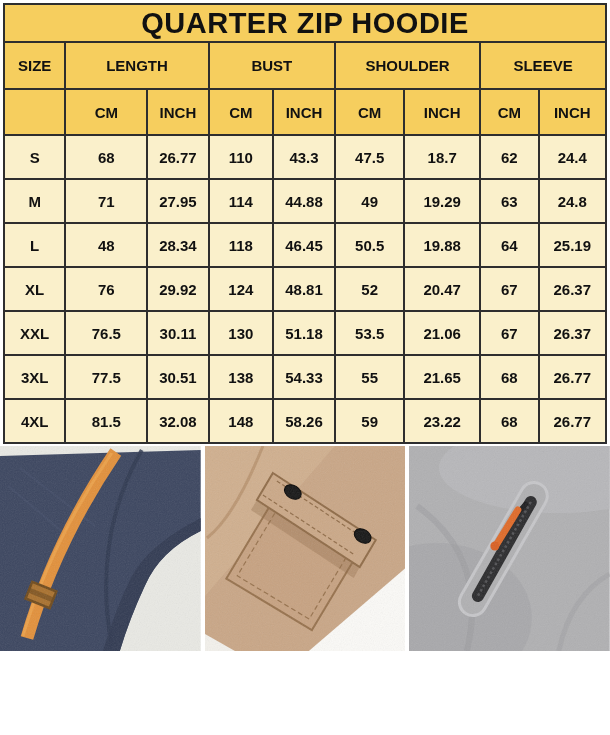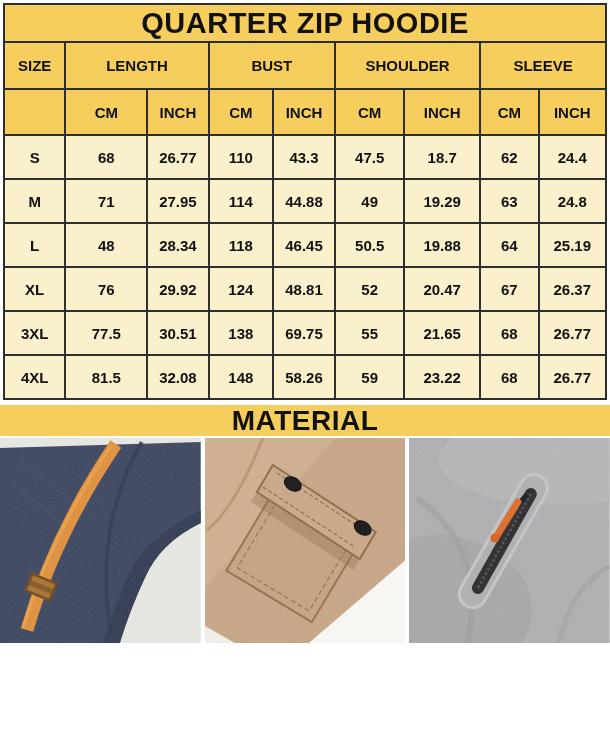--- a/index.html
+++ b/index.html
@@ -123,46 +123,56 @@
             <td>76</td>
             <td>29.92</td>
             <td>124</td>
             <td>48.81</td>
             <td>52</td>
             <td>20.47</td>
             <td>67</td>
             <td>26.37</td>
           </tr>
           <tr>
+            <th>XXL</th>
+            <td>76.5</td>
+            <td>30.11</td>
+            <td>130</td>
+            <td>51.18</td>
+            <td>53.5</td>
+            <td>21.06</td>
+            <td>67</td>
+            <td>26.37</td>
+          </tr>
+          <tr>
             <th>3XL</th>
             <td>77.5</td>
             <td>30.51</td>
             <td>138</td>
-            <td>69.75</td>
+            <td>54.33</td>
             <td>55</td>
             <td>21.65</td>
             <td>68</td>
             <td>26.77</td>
           </tr>
           <tr>
             <th>4XL</th>
             <td>81.5</td>
             <td>32.08</td>
             <td>148</td>
             <td>58.26</td>
             <td>59</td>
             <td>23.22</td>
             <td>68</td>
             <td>26.77</td>
           </tr>
         </tbody>
     </table>
   </div>
 
-  <div class="material-band">MATERIAL</div>
 
   <div class="material-photos">
 
     <figure>
       <svg viewBox="0 0 201 205" preserveAspectRatio="none">
         <defs>
           <filter id="fabricNoise" x="0" y="0" width="100%" height="100%">
             <feTurbulence type="fractalNoise" baseFrequency="0.9" numOctaves="2" stitchTiles="stitch"></feTurbulence>
             <feColorMatrix type="saturate" values="0"></feColorMatrix>
             <feComponentTransfer>

